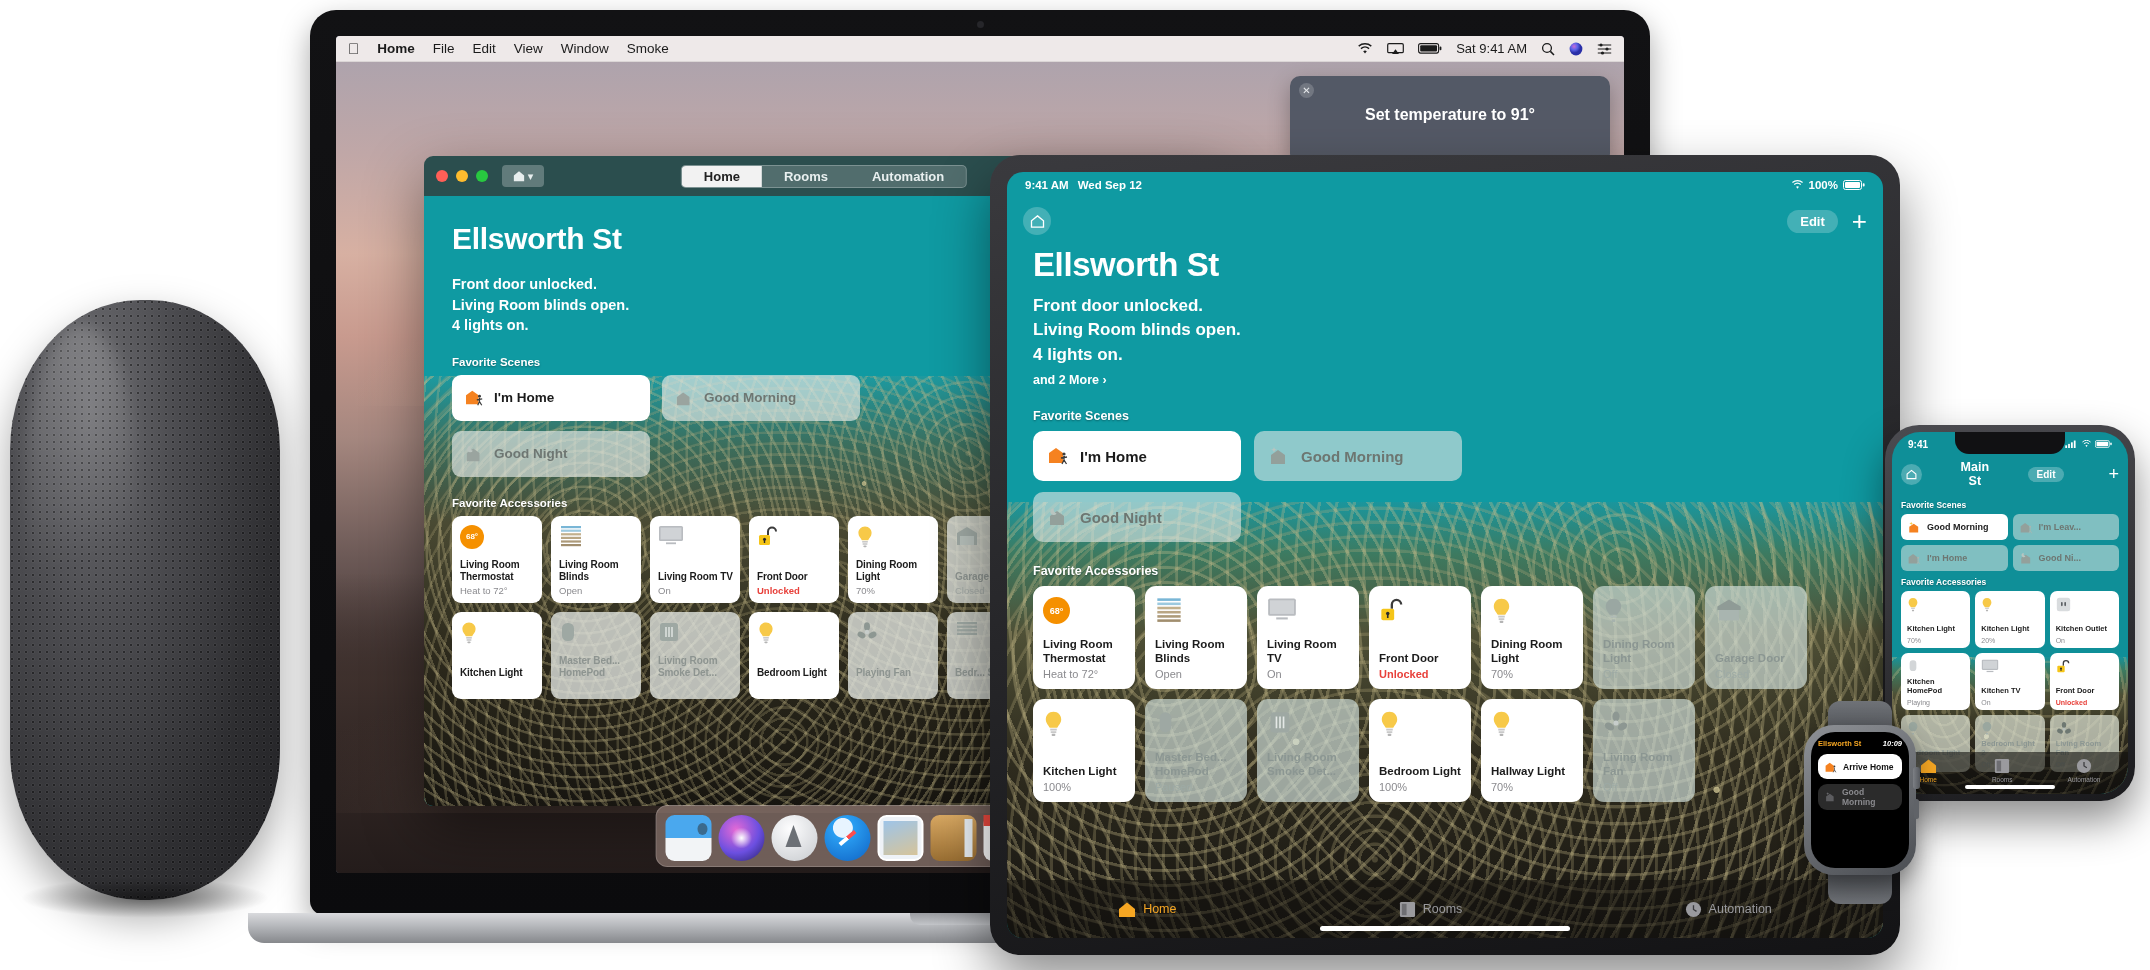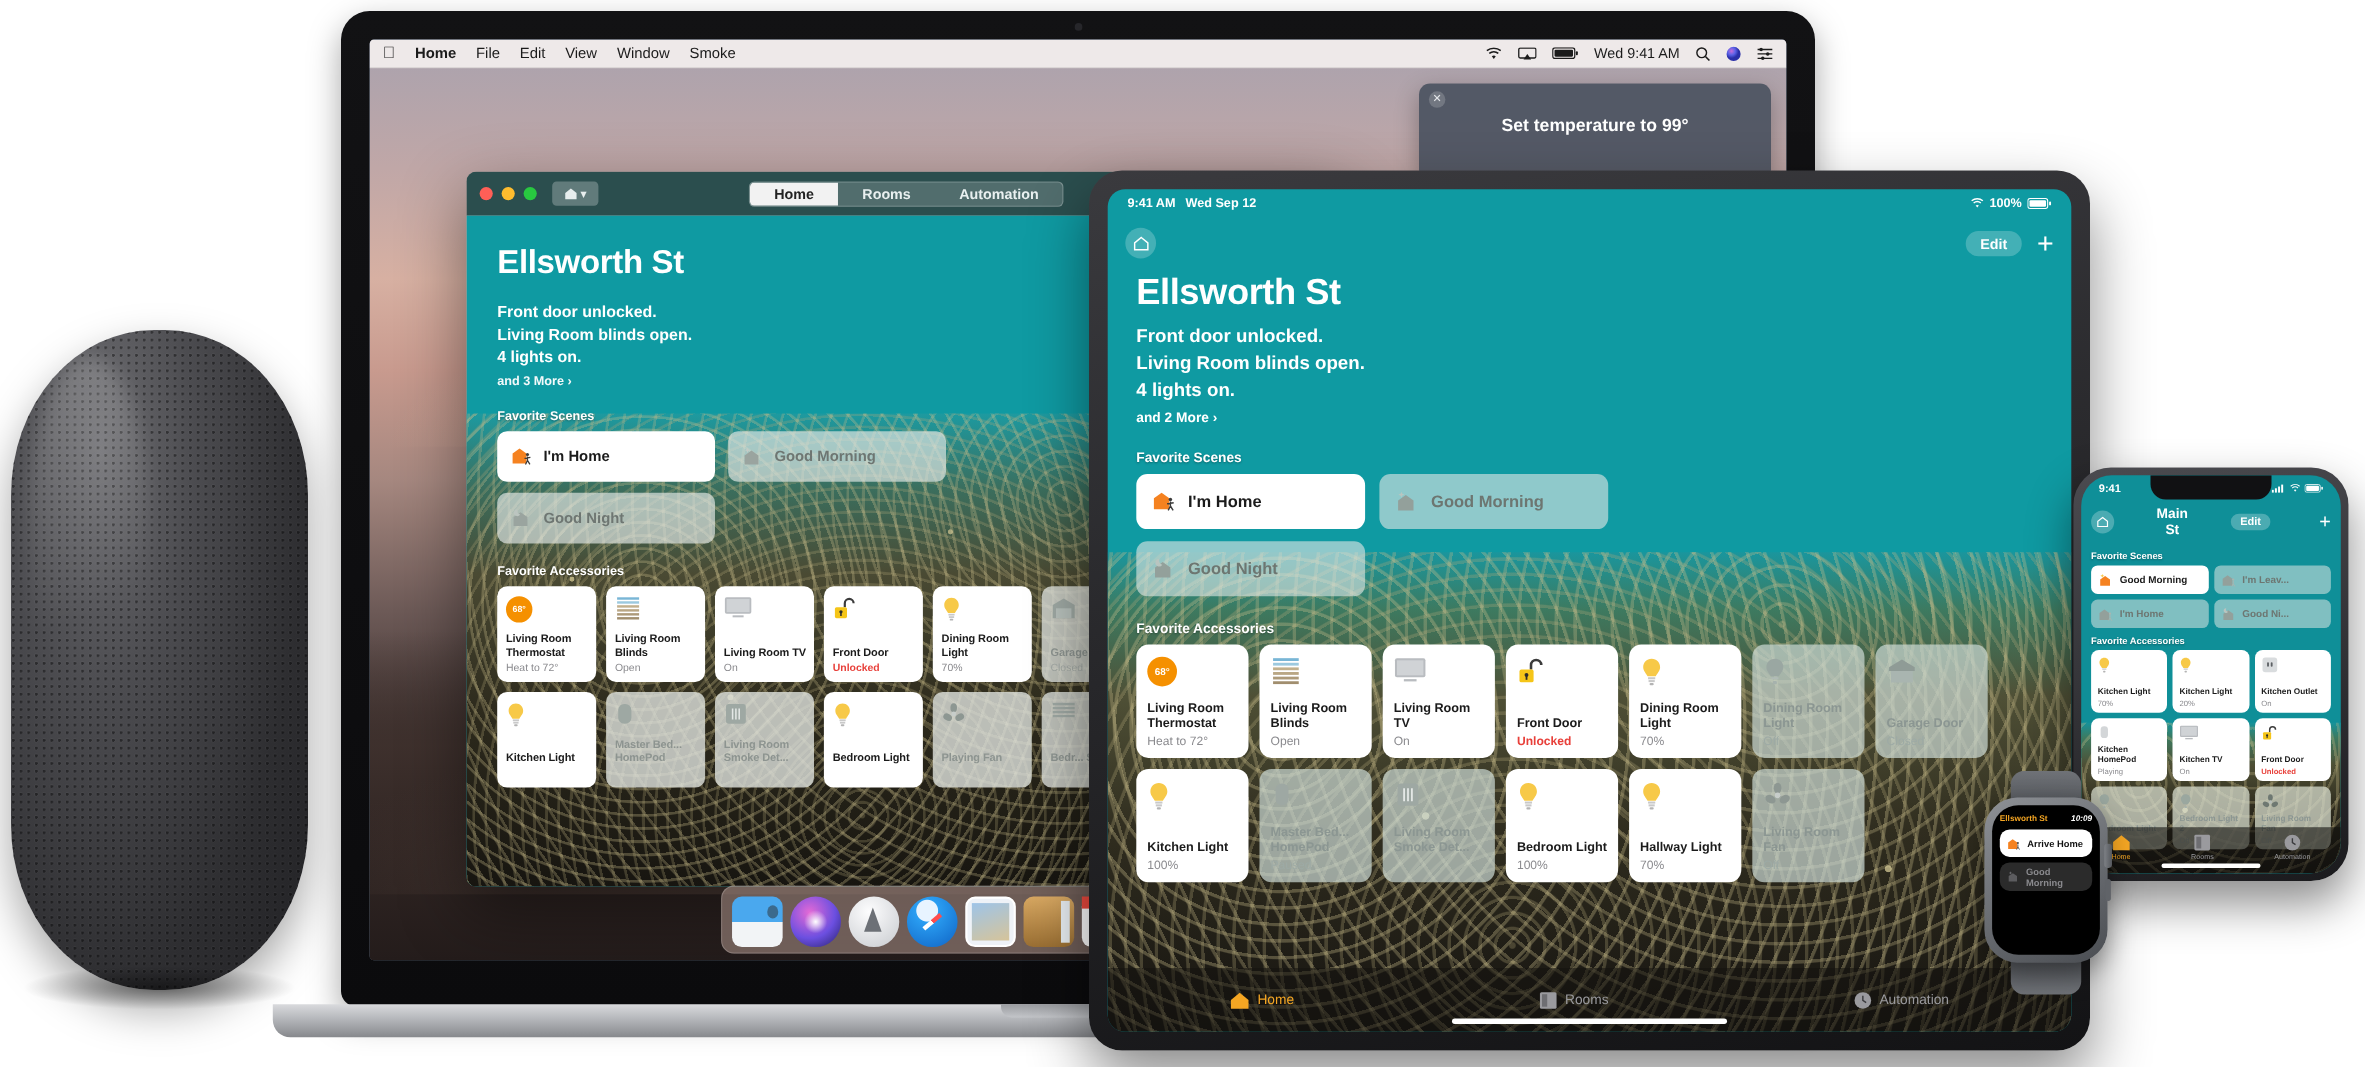--- a/index.html
+++ b/index.html
@@ -322,21 +322,21 @@
             </svg>
             <svg width="17" height="12" viewBox="0 0 17 12">
               <rect x="0.7" y="0.7" width="15.6" height="9" rx="1.3" fill="none" stroke="#1b1b1b" stroke-width="1.2"></rect>
               <path d="M8.5 6.2 12 11H5z" fill="#1b1b1b"></path>
             </svg>
             <svg width="24" height="11" viewBox="0 0 24 11">
               <rect x="0.6" y="0.6" width="20" height="9.5" rx="2" fill="none" stroke="#1b1b1b" stroke-width="1.1"></rect>
               <rect x="2.2" y="2.2" width="16.8" height="6.3" rx="1" fill="#1b1b1b"></rect>
               <rect x="21.6" y="3.6" width="1.8" height="3.6" rx=".8" fill="#1b1b1b"></rect>
             </svg>
-            <span>Wed 9:41 AM</span>
+            <span>Sat 9:41 AM</span>
             <svg width="14" height="14" viewBox="0 0 14 14">
               <circle cx="6" cy="6" r="4.4" fill="none" stroke="#1b1b1b" stroke-width="1.3"></circle>
               <path d="M9.4 9.4 13 13" stroke="#1b1b1b" stroke-width="1.5"></path>
             </svg>
             <svg width="14" height="14" viewBox="0 0 14 14">
               <defs>
                   <radialGradient id="sg" cx="35%" cy="30%">
                 <stop offset="0%" stop-color="#c86bd8"></stop>
                     <stop offset="55%" stop-color="#5b63e8"></stop>
                 <stop offset="100%" stop-color="#2a2fa8"></stop>
@@ -350,21 +350,21 @@
               </g>
               <circle cx="4" cy="2" r="1.6" fill="#1b1b1b"></circle>
               <circle cx="10" cy="6" r="1.6" fill="#1b1b1b"></circle>
               <circle cx="5.5" cy="10" r="1.6" fill="#1b1b1b"></circle>
             </svg>
           </span>
         </div>
 
         <div class="siri-note">
           <div class="siri-x">✕</div>
-          <div class="siri-txt">Set temperature to 99°</div>
+          <div class="siri-txt">Set temperature to 91°</div>
           <svg class="siri-wave" viewBox="0 0 180 20">
             <path d="M0 20 Q22 2 44 20" fill="#3aa0f0" opacity=".85"></path>
             <path d="M38 20 Q62 0 86 20" fill="#2b7fe0" opacity=".85"></path>
             <path d="M80 20 Q100 4 120 20" fill="#e0524a" opacity=".85"></path>
             <path d="M112 20 Q138 2 164 20" fill="#4fd6a5" opacity=".85"></path>
           </svg>
         </div>
 
         <div class="homewin">
           <div class="hw-title">
@@ -388,21 +388,20 @@
 
           <div class="hw-body">
             <div class="hw-photo"></div>
             <div class="hw-content">
               <div class="home-title">Ellsworth St</div>
               <div class="home-status">
                 <div>Front door unlocked.</div>
                 <div>Living Room blinds open.</div>
                 <div>4 lights on.</div>
               </div>
-              <div class="home-more">and 3 More ›</div>
 
               <div class="sec-label">Favorite Scenes</div>
               <div class="scene-grid">
                 <div class="scene on">
                   <svg class="scene-ic" viewBox="0 0 22 20">
                     <path d="M8 2 15 7v10H1V7z" fill="#f58220"></path>
                     <circle cx="16" cy="8" r="1.6" fill="#3c3c3c"></circle>
                     <path d="M16 10v4M16 14l-2 4M16 14l2.5 4M13 12l6-1" stroke="#3c3c3c" stroke-width="1.3" fill="none"></path>
                   </svg>
                   <span>I'm Home</span>

